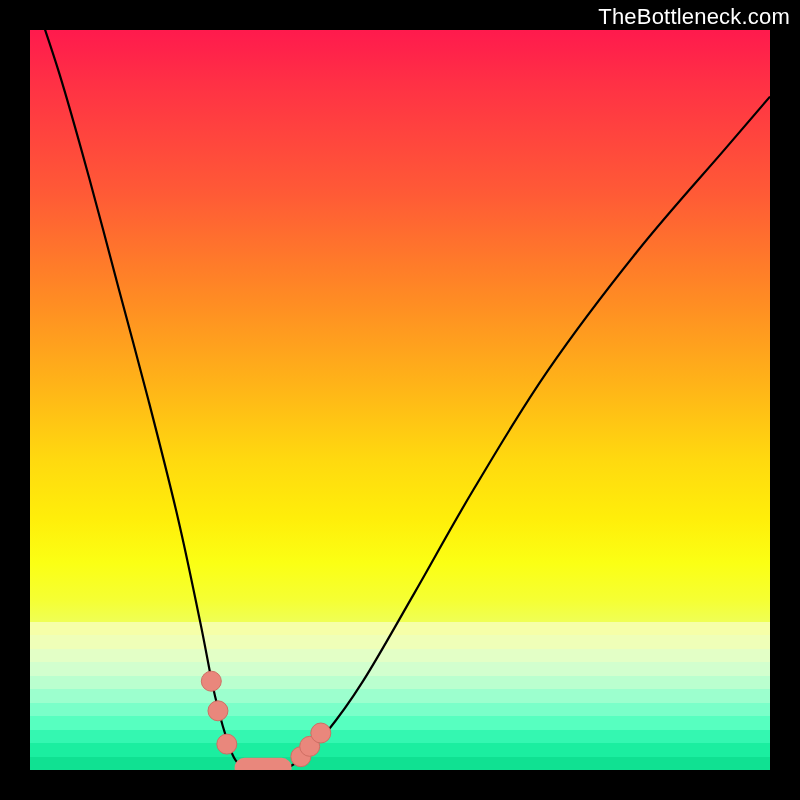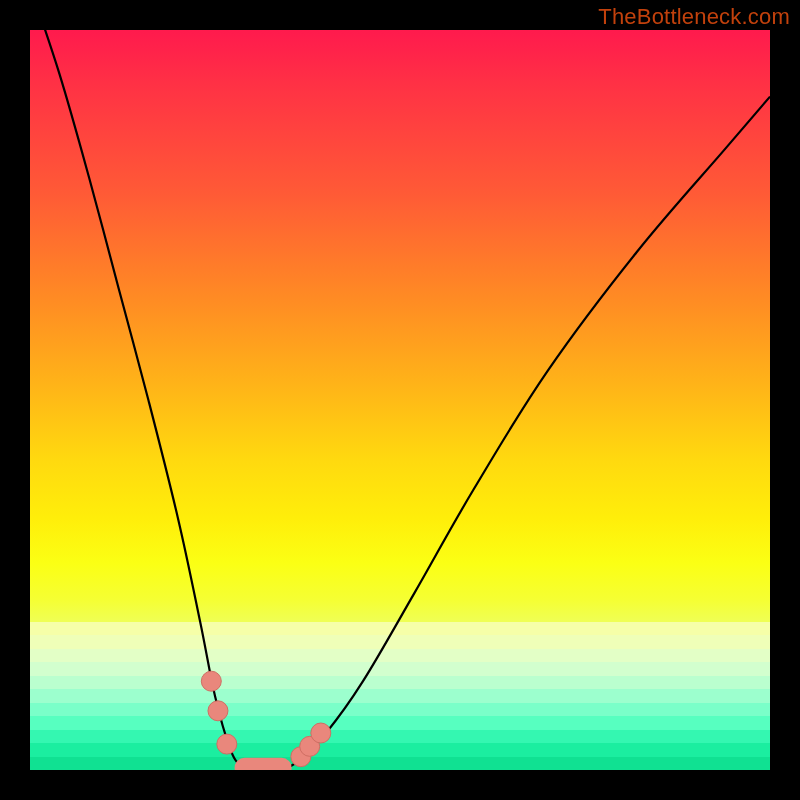--- a/index.html
+++ b/index.html
@@ -57,21 +57,21 @@
   }
   .bottom-bands {
     position: absolute;
     left: 0;
     width: 100%;
   }
   .watermark {
     position: absolute;
     top: 4px;
     right: 10px;
-    color: #c2410c;
+    color: #ffffff;
     font-size: 22px;
     font-weight: 500;
     letter-spacing: 0.2px;
     user-select: none;
   }
   svg.curve {
     position: absolute;
     inset: 0;
   }
 </style>

